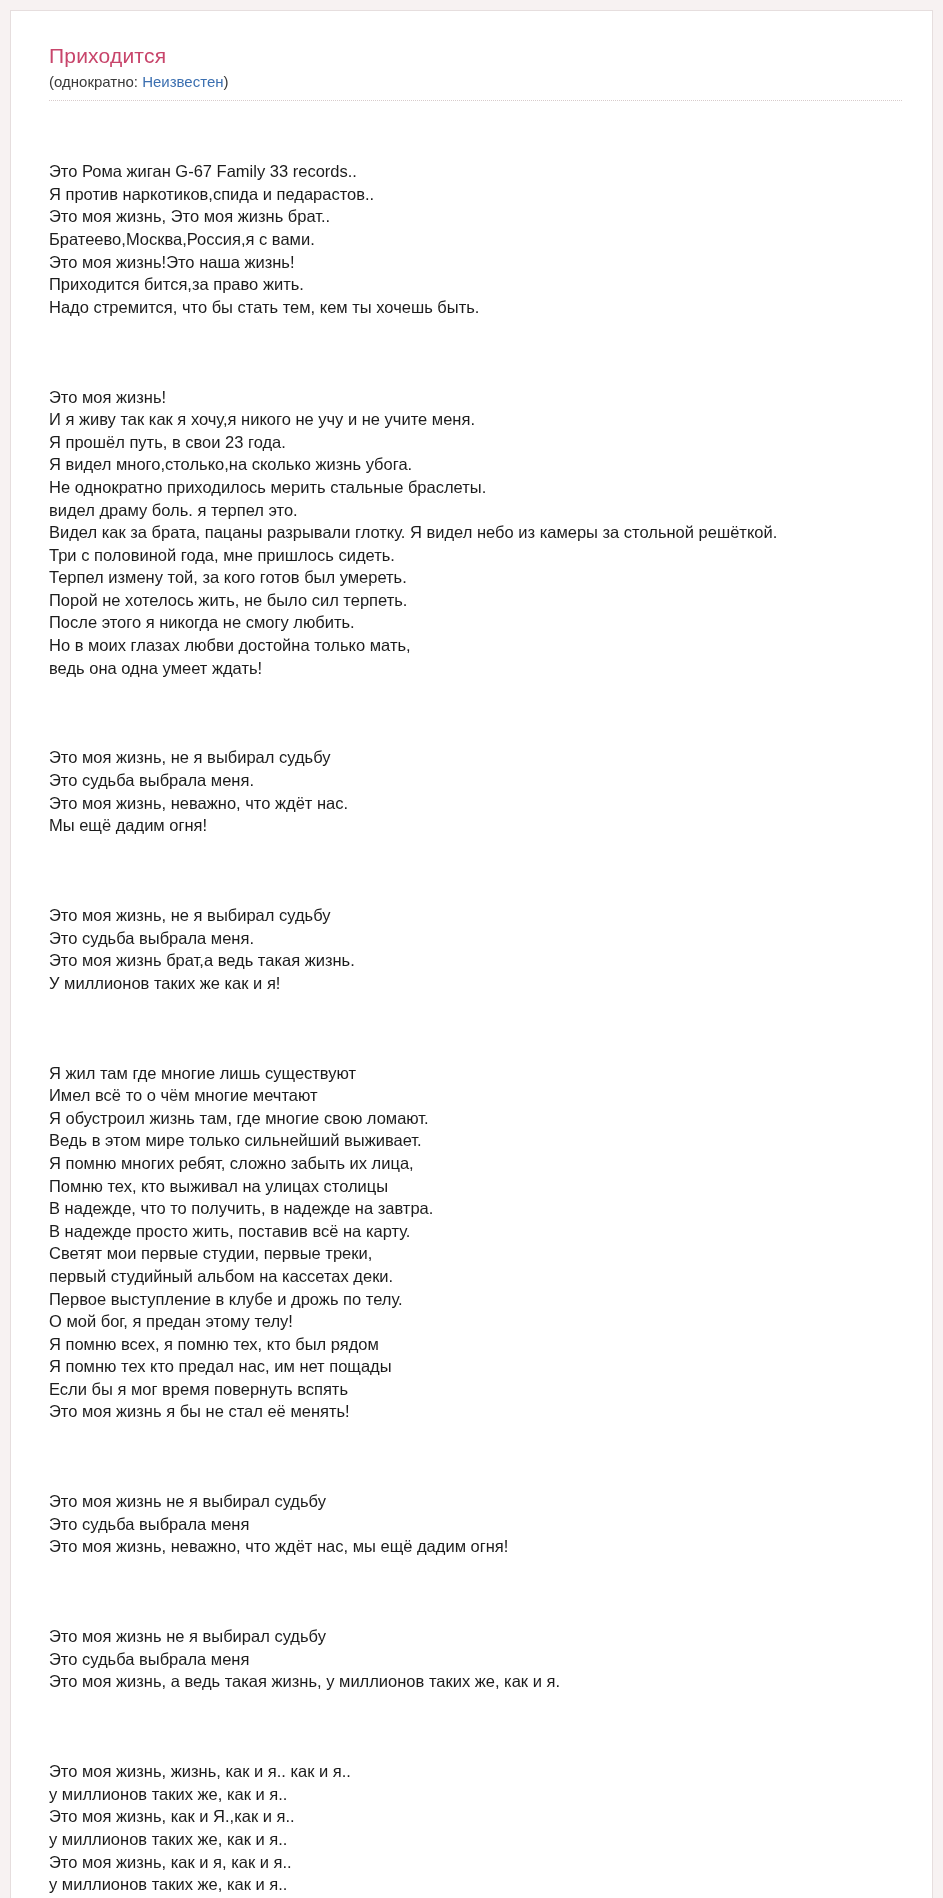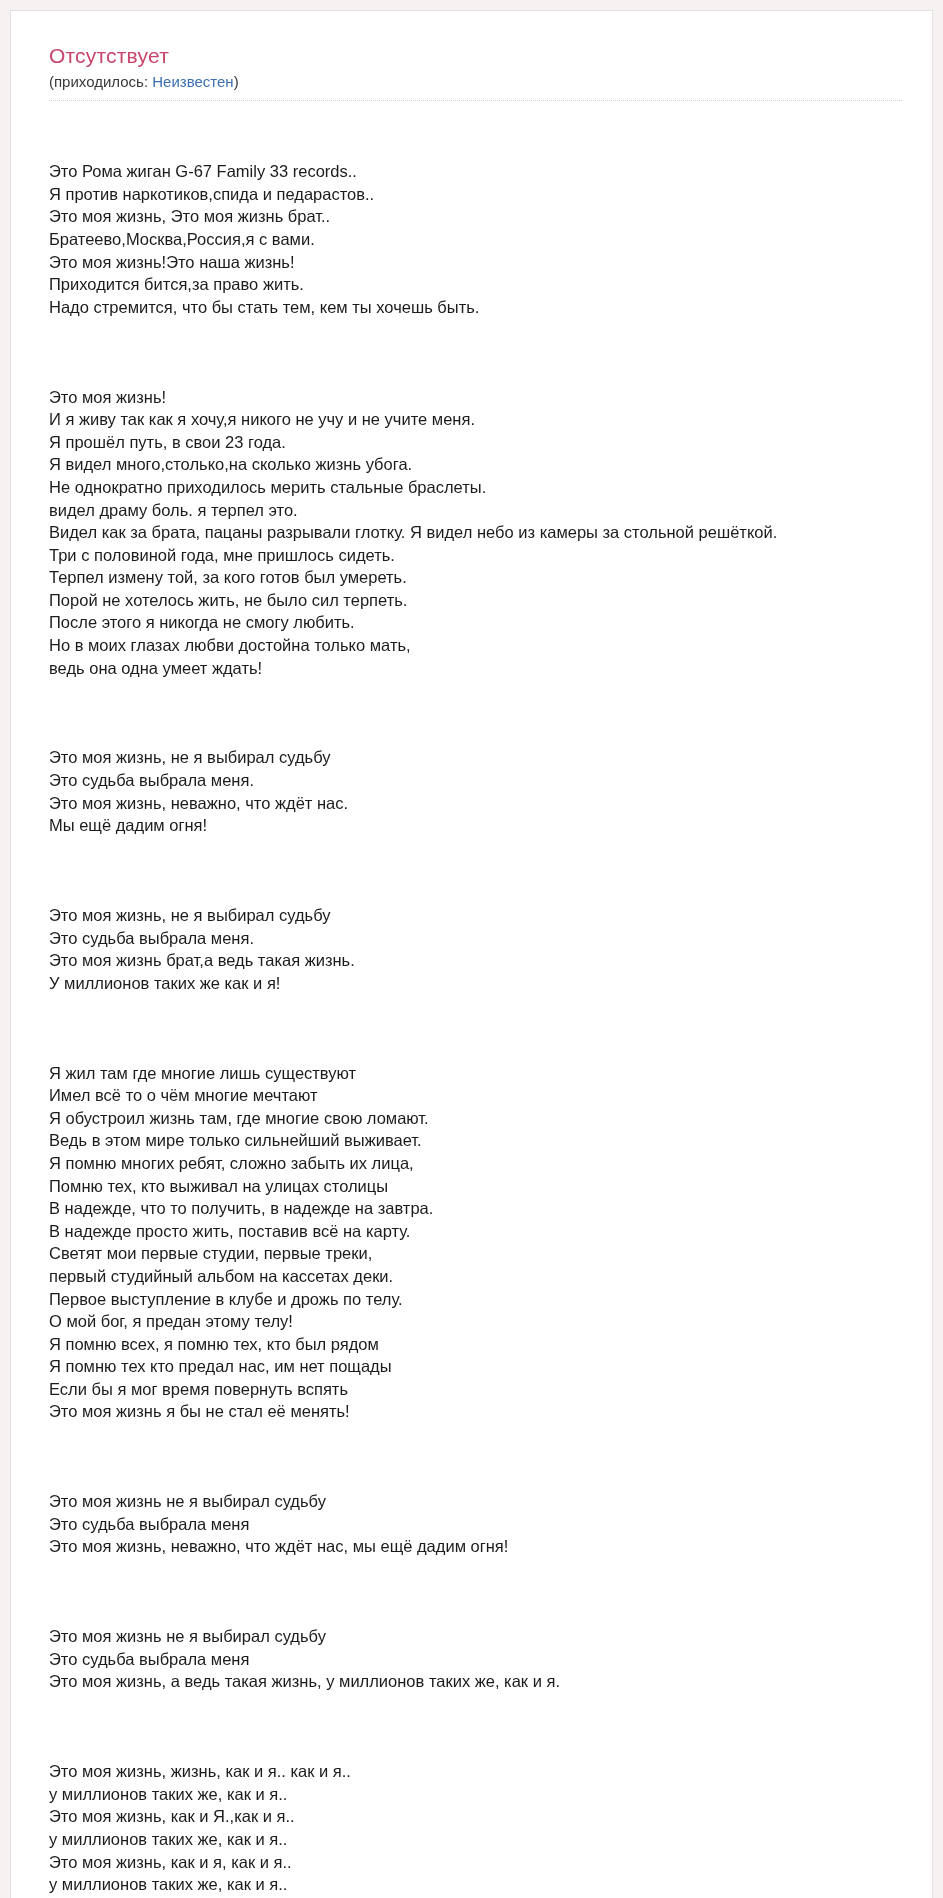--- a/index.html
+++ b/index.html
@@ -59,24 +59,24 @@
   .lyrics-block:last-child {
     margin-bottom: 0;
   }
 </style>
 </head>
 <body>
 
 <div class="page">
   <div class="card">
 
-    <h1 class="song-title">Отсутствует</h1>
+    <h1 class="song-title">Приходится</h1>
 
     <div class="artist-line">
-      <span>(приходилось:</span>
+      <span>(однократно:</span>
       <a class="artist-link" href="#">Неизвестен</a><span>)</span>
     </div>
 
     <div class="lyrics">
       <p class="lyrics-block">Это Рома жиган G-67 Family 33 records..
 Я против наркотиков,спида и педарастов..
 Это моя жизнь, Это моя жизнь брат..
 Братеево,Москва,Россия,я с вами.
 Это моя жизнь!Это наша жизнь!
 Приходится бится,за право жить.

